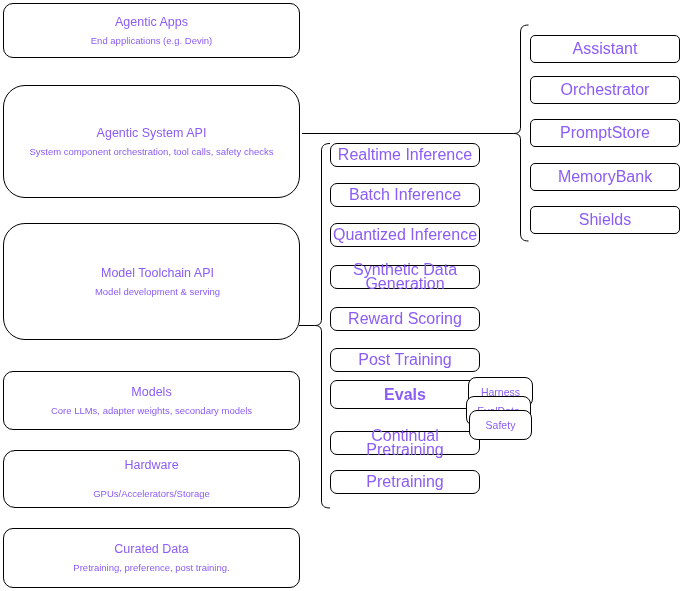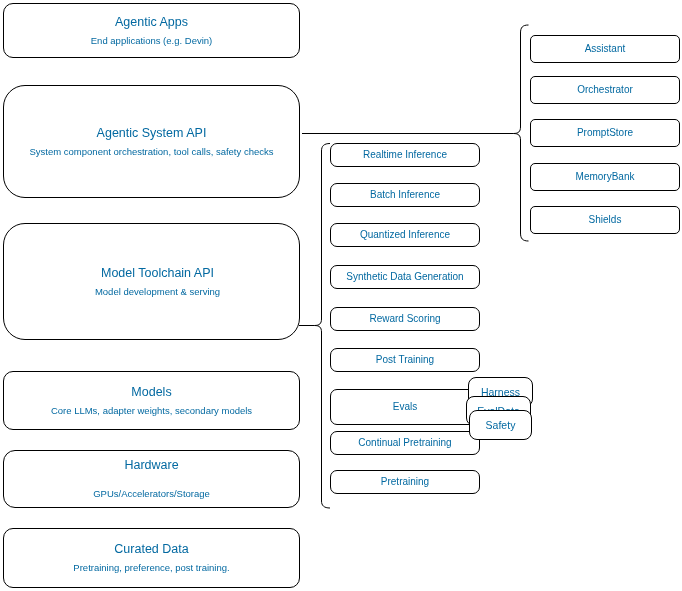--- a/index.html
+++ b/index.html
@@ -2,21 +2,21 @@
 <html><head>
 <meta charset="utf-8">
 <style>
   html, body { margin: 0; padding: 0; background: #ffffff; }
   .canvas {
     position: relative;
     width: 682px;
     height: 591px;
     background: #ffffff;
     font-family: "Liberation Sans", sans-serif;
-    color: #0369a1;
+    color: #8b5cf6;
     overflow: hidden;
   }
   svg.connectors {
     position: absolute;
     left: 0; top: 0;
     z-index: 1;
   }
   .node {
     position: absolute;
     box-sizing: border-box;
@@ -27,21 +27,21 @@
     align-items: center;
     justify-content: center;
     text-align: center;
     z-index: 2;
   }
   .lbox { left: 3px; width: 297px; }
   .lbox .title { font-size: 12.5px; line-height: 15px; }
   .lbox .subtitle { font-size: 9.5px; line-height: 12px; margin-top: 5px; }
   .mbox { left: 330px; width: 150px; height: 24px; border-radius: 7px; }
   .rbox { left: 530px; width: 150px; height: 28px; border-radius: 5px; }
-  .label { font-size: 10px; line-height: 14px; }
+  .label { font-size: 16px; line-height: 14px; }
   .pill {
     position: absolute;
     box-sizing: border-box;
     background: #ffffff;
     border: 1px solid #000000;
     border-radius: 8px;
     display: flex;
     align-items: center;
     justify-content: center;
     font-size: 10.5px;
@@ -103,21 +103,21 @@
   </div>
   <div class="node mbox" style="top:265px;">
     <div class="label">Synthetic Data Generation</div>
   </div>
   <div class="node mbox" style="top:307px;">
     <div class="label">Reward Scoring</div>
   </div>
   <div class="node mbox" style="top:348px;">
     <div class="label">Post Training</div>
   </div>
-  <div class="node mbox" style="top:389px; height:36px;">
+  <div class="node mbox" style="top:380px; height:29px;font-weight:bold;">
     <div class="label">Evals</div>
   </div>
   <div class="node mbox" style="top:431px;">
     <div class="label">Continual Pretraining</div>
   </div>
   <div class="node mbox" style="top:470px;">
     <div class="label">Pretraining</div>
   </div>
 
   <div class="pill" style="left:468px; top:377px; width:65px;">

